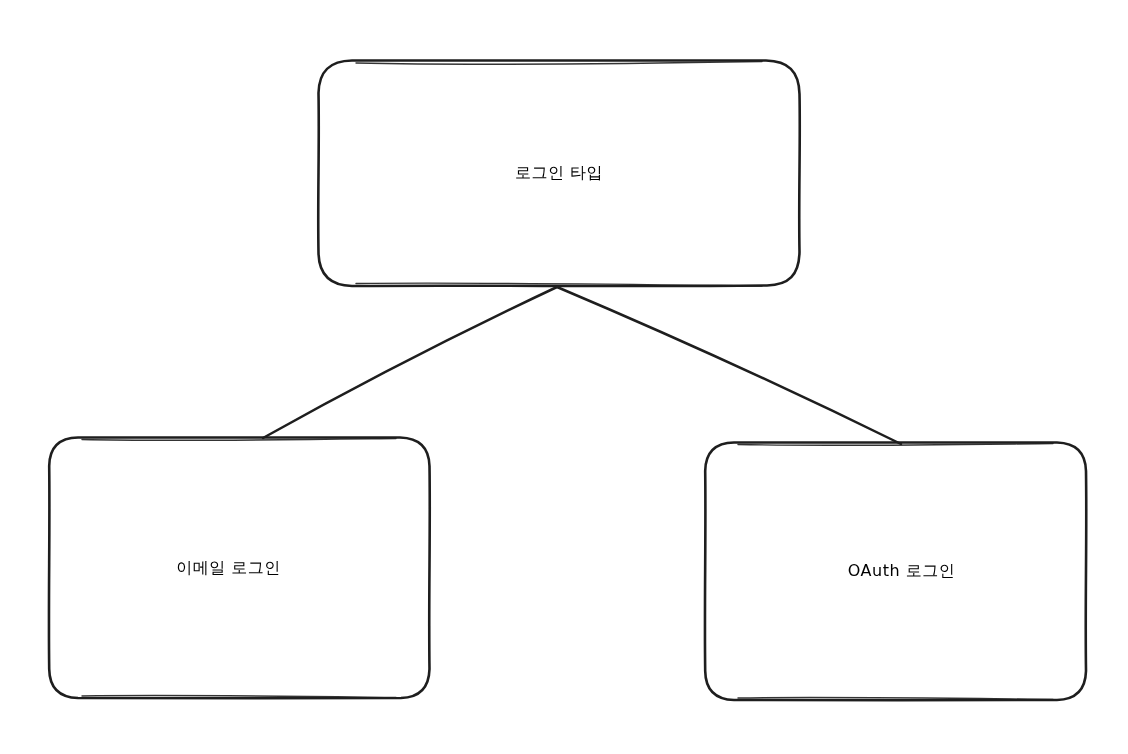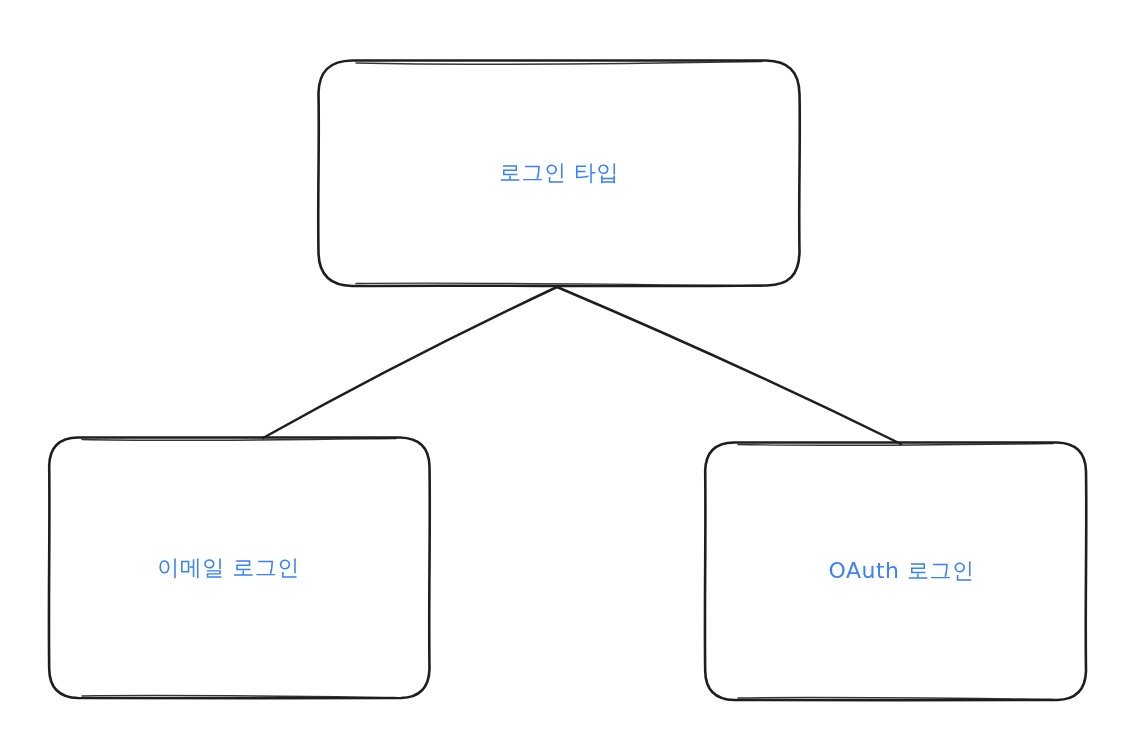--- a/index.html
+++ b/index.html
@@ -43,23 +43,23 @@
     stroke-linecap: round;
   }
   .node-label-wrap {
     position: absolute;
     display: flex;
     align-items: center;
     justify-content: center;
     pointer-events: none;
   }
   .node-label {
-    font-size: 22px;
+    font-size: 16px;
     line-height: 1.25;
-    color: #3b82f6;
+    color: #000000;
     letter-spacing: 0.5px;
     white-space: nowrap;
     text-align: center;
   }
   .wrap-top    { left: 318px; top: 60px;  width: 482px; height: 226px; }
   .wrap-left   { left: 38px;  top: 437px; width: 381px; height: 261px; }
   .wrap-right  { left: 705px; top: 442px; width: 393px; height: 258px; }
 </style>
 </head>
 <body>

